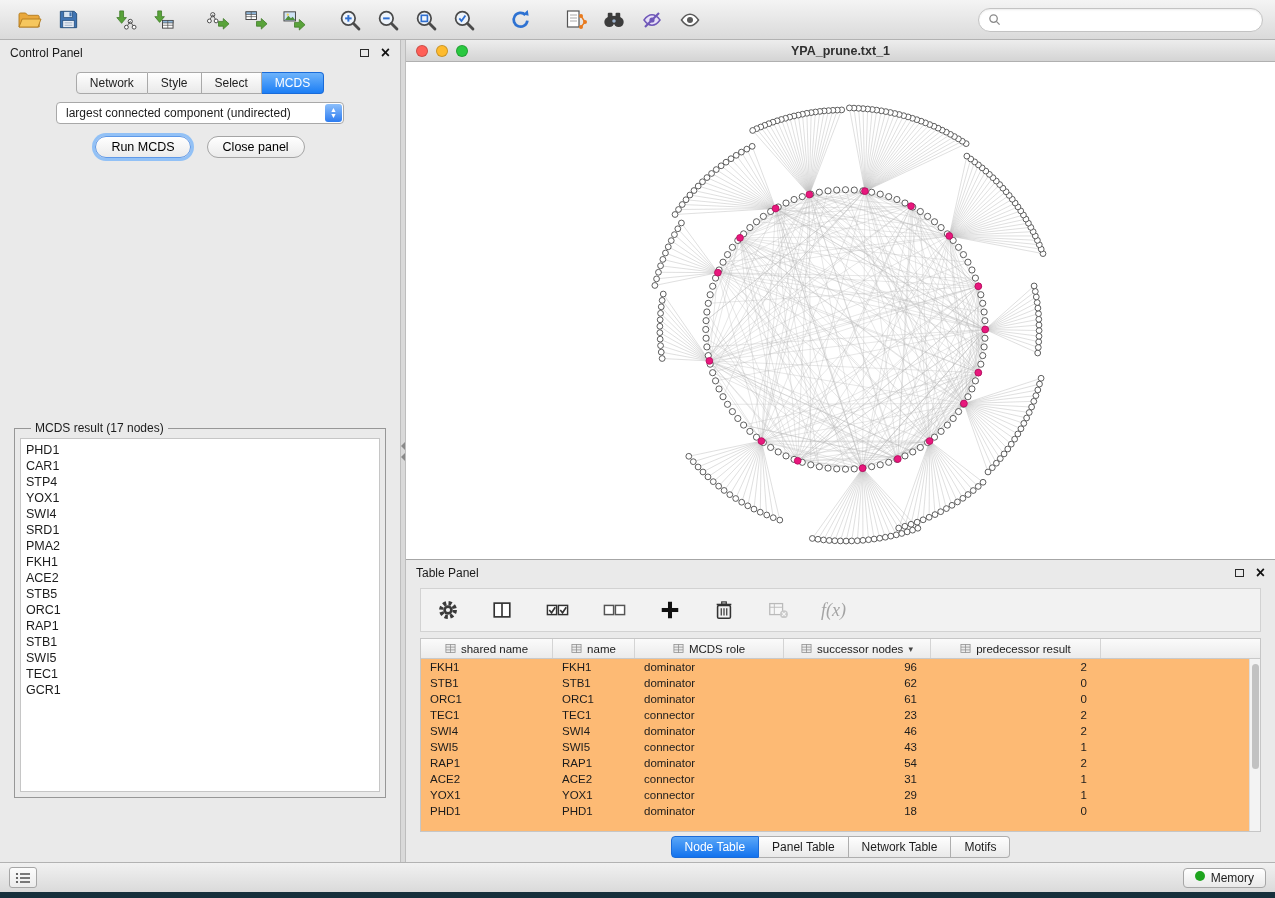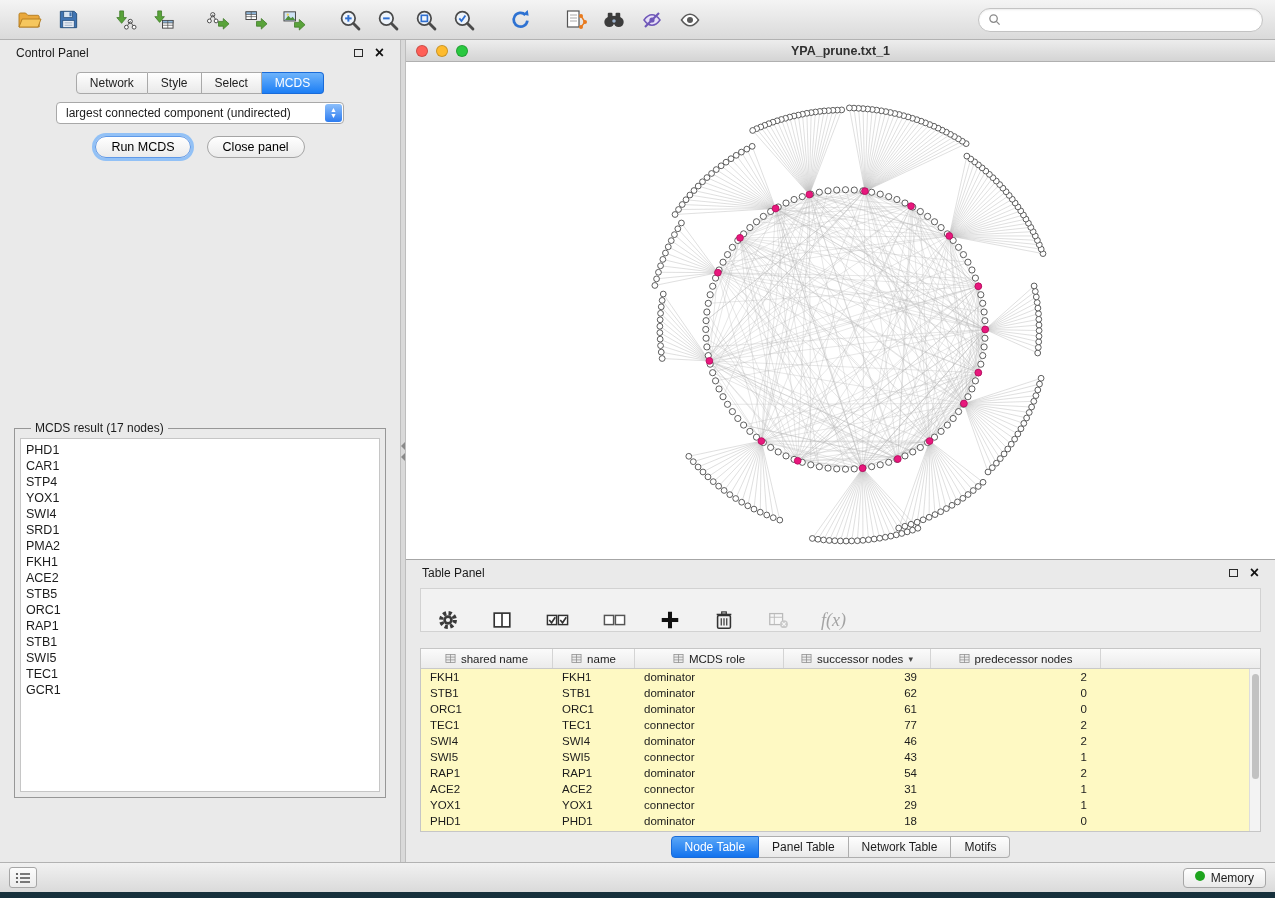--- a/index.html
+++ b/index.html
@@ -12,21 +12,21 @@
   .tbtn{width:36px;height:30px;display:flex;align-items:center;justify-content:center;border-radius:4px;cursor:default}
   .tsep{width:16px}
   .search-wrap{margin-left:auto;width:285px;height:24px;border:1px solid #c3c3c3;border-radius:12px;background:#fff;display:flex;align-items:center;padding:0 9px;gap:5px;box-shadow:inset 0 1px 2px rgba(0,0,0,.08)}
   .search-wrap input{border:none;outline:none;flex:1;font-size:12px;font-family:"Liberation Sans",sans-serif;background:transparent}
 
   
   .content{flex:1;display:flex;min-height:0}
 
   
   .control-panel{width:400px;flex:0 0 400px;background:#eaeaea;display:flex;flex-direction:column}
-  .panel-header{height:26px;flex:0 0 26px;display:flex;align-items:center;padding:0 16px;font-size:12px;color:#1a1a1a}
+  .panel-header{height:26px;flex:0 0 26px;display:flex;align-items:center;padding:0 10px;font-size:12px;color:#1a1a1a}
   .hdr-btns{margin-left:auto;display:flex;gap:12px;align-items:center}
   .float-box{width:9px;height:8px;border:1.5px solid #2a2a2a;display:inline-block}
   .close-x{font-size:16px;font-weight:bold;color:#111;line-height:10px}
   .seg-tabs{display:flex;justify-content:center;margin-top:6px}
   .seg{font-size:12px;padding:3px 13px;background:linear-gradient(#fefefe,#e9e9e9);border:1px solid #a9a9a9;border-left:none;color:#222;cursor:default}
   .seg:first-child{border-left:1px solid #a9a9a9;border-radius:4px 0 0 4px}
   .seg:last-child{border-radius:0 4px 4px 0}
   .seg.active{background:linear-gradient(#6db3fb,#1c7ef5);color:#fff;border-color:#1a6bd8}
   .opt-label{text-align:center;font-size:12.5px;margin-top:24px}
   .dropdown{margin:8px auto 0;width:288px;height:22px;background:#fff;border:1px solid #a8a8a8;border-radius:4px;display:flex;align-items:center;font-size:12px;padding-left:9px;position:relative}
@@ -52,24 +52,24 @@
   .net-title{position:absolute;left:0;right:0;text-align:center;font-size:12.5px;font-weight:bold;color:#303030}
   .net-canvas{flex:1;background:#fff;position:relative;overflow:hidden}
   .net-canvas svg{position:absolute;inset:0}
   .edge{stroke:#b5b5b5;stroke-width:.55;opacity:.6}
   .fan-edge{stroke:#bcbcbc;stroke-width:.55;opacity:.85}
   .ring-node{fill:#fff;stroke:#4c4c4c;stroke-width:.9}
   .hub-node{fill:#e8187d;stroke:#b50a5d;stroke-width:.8}
 
   
   .table-panel{flex:1;display:flex;flex-direction:column;background:#eaeaea;min-height:0}
-  .tp-toolbar{height:44px;flex:0 0 44px;margin:2px 14px 0;background:#f2f2f2;border:1px solid #d2d2d2;display:flex;align-items:flex-end;gap:32px;padding:0 16px}
+  .tp-toolbar{height:44px;flex:0 0 44px;margin:2px 14px 0;background:#f2f2f2;border:1px solid #d2d2d2;display:flex;align-items:center;gap:32px;padding:0 16px}
   .tp-icon{display:flex;align-items:center;justify-content:center;cursor:default}
   .fx{font-family:"Liberation Serif",serif;font-style:italic;font-size:18px;color:#a3a3a3}
-  .table-wrap{margin:16px 14px 0;background:#fef9c3;border:1px solid #c6c6c6;flex:1;position:relative;overflow:hidden;min-height:0}
+  .table-wrap{margin:6px 14px 0;background:#fdba74;border:1px solid #c6c6c6;flex:1;position:relative;overflow:hidden;min-height:0}
   .thead{display:flex;height:20px;background:linear-gradient(#fbfbfb,#ebebeb);border-bottom:1px solid #c9c9c9;font-size:11.5px;color:#1c1c1c}
   .th{display:flex;align-items:center;justify-content:center;gap:5px;border-right:1px solid #d4d4d4;padding:0 4px;overflow:hidden;white-space:nowrap}
   .c0{width:132px;flex:0 0 132px}.c1{width:82px;flex:0 0 82px}.c2{width:149px;flex:0 0 149px}.c3{width:147px;flex:0 0 147px}.c4{width:170px;flex:0 0 170px}.cf{flex:1;border-right:none}
   .chev{font-size:9px;color:#444}
   .trow{display:flex;height:16px;align-items:center;font-size:11.5px}
   .cell{padding-left:9px;overflow:hidden;white-space:nowrap}
   .cell.num{text-align:right;padding-left:0;padding-right:14px}
   .vscroll{position:absolute;right:0;top:20px;bottom:0;width:11px;background:#f3f3f3;border-left:1px solid #ddd}
   .vthumb{position:absolute;left:1.5px;right:1.5px;top:5px;height:105px;background:#c2c2c2;border-radius:5px}
   .bottom-tabs{height:30px;flex:0 0 30px;display:flex;justify-content:center;align-items:center}
@@ -1216,51 +1216,51 @@
               <span>successor nodes</span>
               <span class="chev">▾</span>
             </div>
             <div class="th c4">
               <svg width="11" height="11" viewBox="0 0 12 12">
                   <rect x="1" y="1.5" width="10" height="9" fill="#ececec" stroke="#8a8a8a" stroke-width=".8"></rect>
                   <line x1="1" y1="4.5" x2="11" y2="4.5" stroke="#8a8a8a" stroke-width=".8"></line>
                   <line x1="1" y1="7.5" x2="11" y2="7.5" stroke="#8a8a8a" stroke-width=".8"></line>
                   <line x1="6" y1="1.5" x2="6" y2="10.5" stroke="#8a8a8a" stroke-width=".8"></line>
                 </svg>
-              <span>predecessor nodes</span>
+              <span>predecessor result</span>
             </div>
             <div class="th cf"></div>
           </div>
           <div>
               <div class="trow">
                 <div class="cell c0">FKH1</div>
                 <div class="cell c1">FKH1</div>
                 <div class="cell c2">dominator</div>
-                <div class="cell c3 num">39</div>
+                <div class="cell c3 num">96</div>
                 <div class="cell c4 num">2</div>
               </div>
               <div class="trow">
                 <div class="cell c0">STB1</div>
                 <div class="cell c1">STB1</div>
                 <div class="cell c2">dominator</div>
                 <div class="cell c3 num">62</div>
                 <div class="cell c4 num">0</div>
               </div>
               <div class="trow">
                 <div class="cell c0">ORC1</div>
                 <div class="cell c1">ORC1</div>
                 <div class="cell c2">dominator</div>
                 <div class="cell c3 num">61</div>
                 <div class="cell c4 num">0</div>
               </div>
               <div class="trow">
                 <div class="cell c0">TEC1</div>
                 <div class="cell c1">TEC1</div>
                 <div class="cell c2">connector</div>
-                <div class="cell c3 num">77</div>
+                <div class="cell c3 num">23</div>
                 <div class="cell c4 num">2</div>
               </div>
               <div class="trow">
                 <div class="cell c0">SWI4</div>
                 <div class="cell c1">SWI4</div>
                 <div class="cell c2">dominator</div>
                 <div class="cell c3 num">46</div>
                 <div class="cell c4 num">2</div>
               </div>
               <div class="trow">

